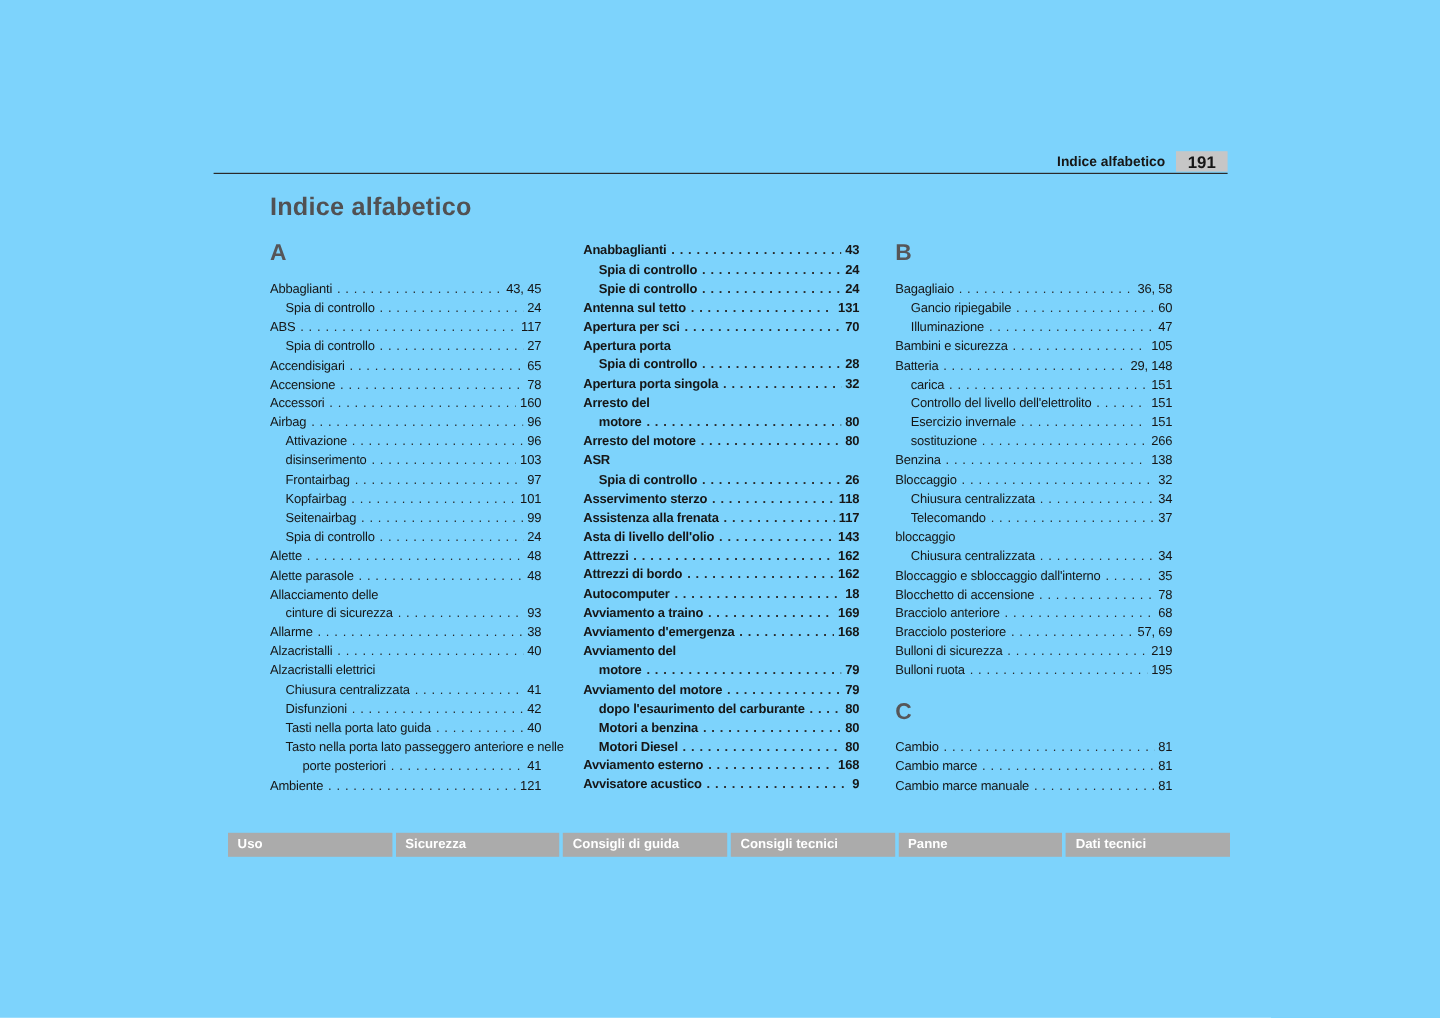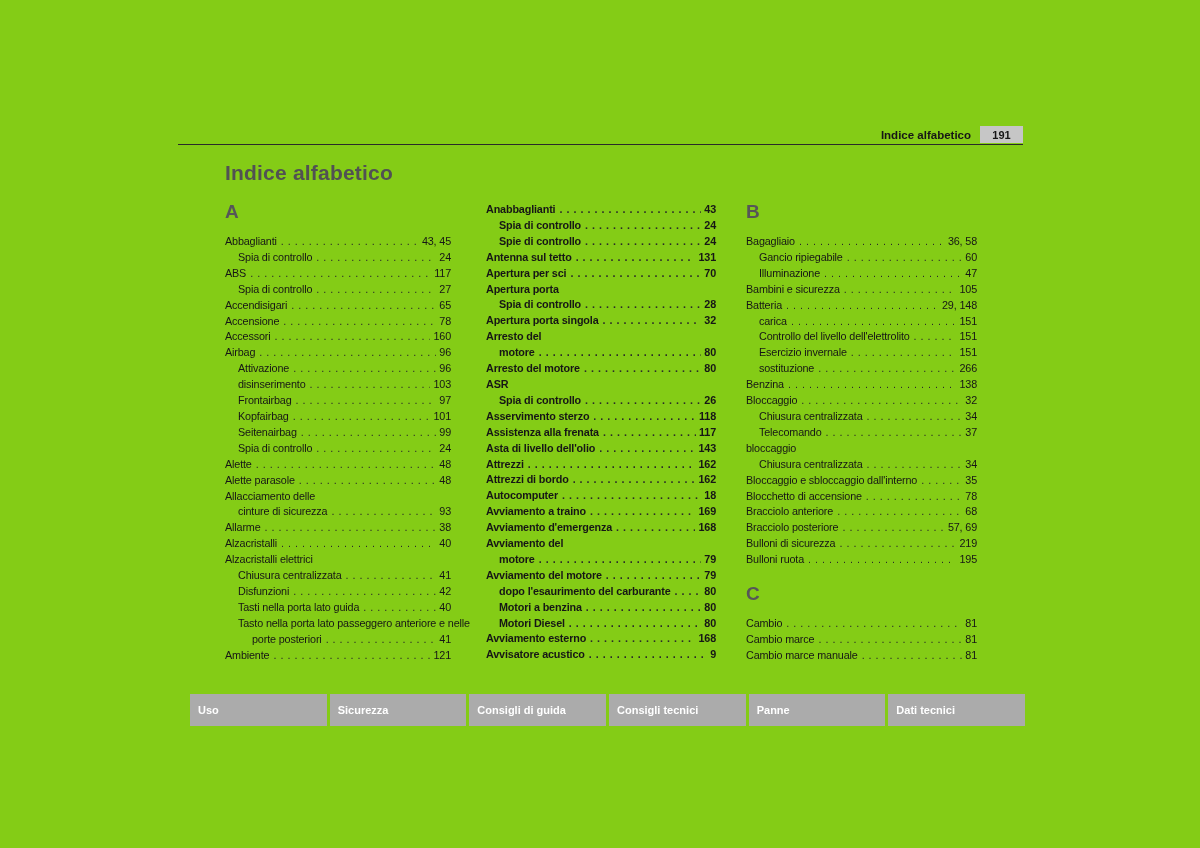--- a/index.html
+++ b/index.html
@@ -3,32 +3,32 @@
 <meta charset="utf-8">
 <style>
   * { margin:0; padding:0; box-sizing:border-box; }
   html,body { width:1200px; height:848px; }
   body {
     background:#ffffff;
     font-family:"Liberation Sans","DejaVu Sans",sans-serif;
     position:relative;
     overflow:hidden;
   }
-  .page { position:absolute; inset:0; background:#84cc16; }
+  .page { position:absolute; inset:0; background:#7dd3fc; }
 
   
   .header-row {
     position:absolute; left:178px; top:126px; width:845px; height:17px;
     display:flex; justify-content:flex-end; align-items:center; gap:9px;
   }
   .header-label { font-size:11.5px; font-weight:bold; color:#161616; }
   .page-box {
     width:43px; height:17px; background:#c6c6c6;
     display:flex; align-items:center; justify-content:center;
-    font-size:11px; font-weight:bold; color:#161616;
+    font-size:14px; font-weight:bold; color:#161616;
   }
   .top-rule {
     position:absolute; left:178px; top:144px; width:845px; height:1px;
     background:#2a2a2a;
   }
 
   
   .doc-title {
     position:absolute; left:225px; top:161px;
     font-size:21px; font-weight:bold; color:#515153; letter-spacing:0.2px;
@@ -62,21 +62,21 @@
   .entry .leader::after {
     content:". . . . . . . . . . . . . . . . . . . . . . . . . . . . . . . . . . . . . . . . . . . . . . . . . . . .";
     letter-spacing:0.5px;
   }
   .entry .pg { white-space:nowrap; }
   .indent-1 { padding-left:13px; }
   .indent-2 { padding-left:27px;align-items:center; }
 
   
   .footer-bar {
-    position:absolute; left:190px; top:694px; width:835px; height:32px;
+    position:absolute; left:190px; top:694px; width:835px; height:20px;
     display:flex; gap:3px;
   }
   .footer-tab {
     flex:1 1 0; background:#ababab; color:#ffffff;
     font-size:11px; font-weight:bold;
     display:flex; align-items:center; padding-left:8px;
   }
 </style>
 </head>
 <body>

